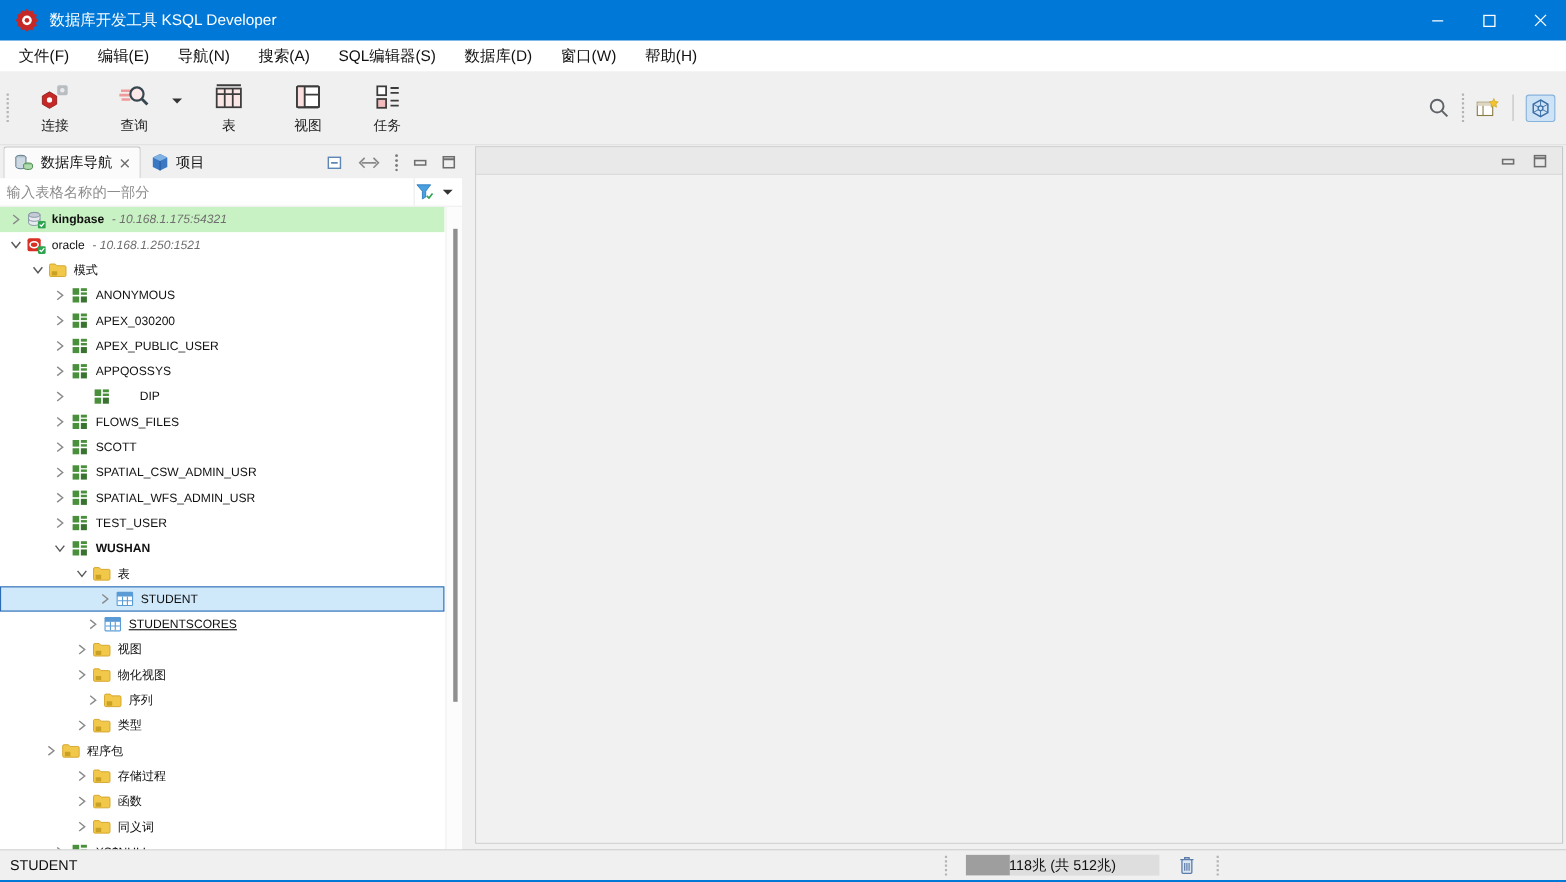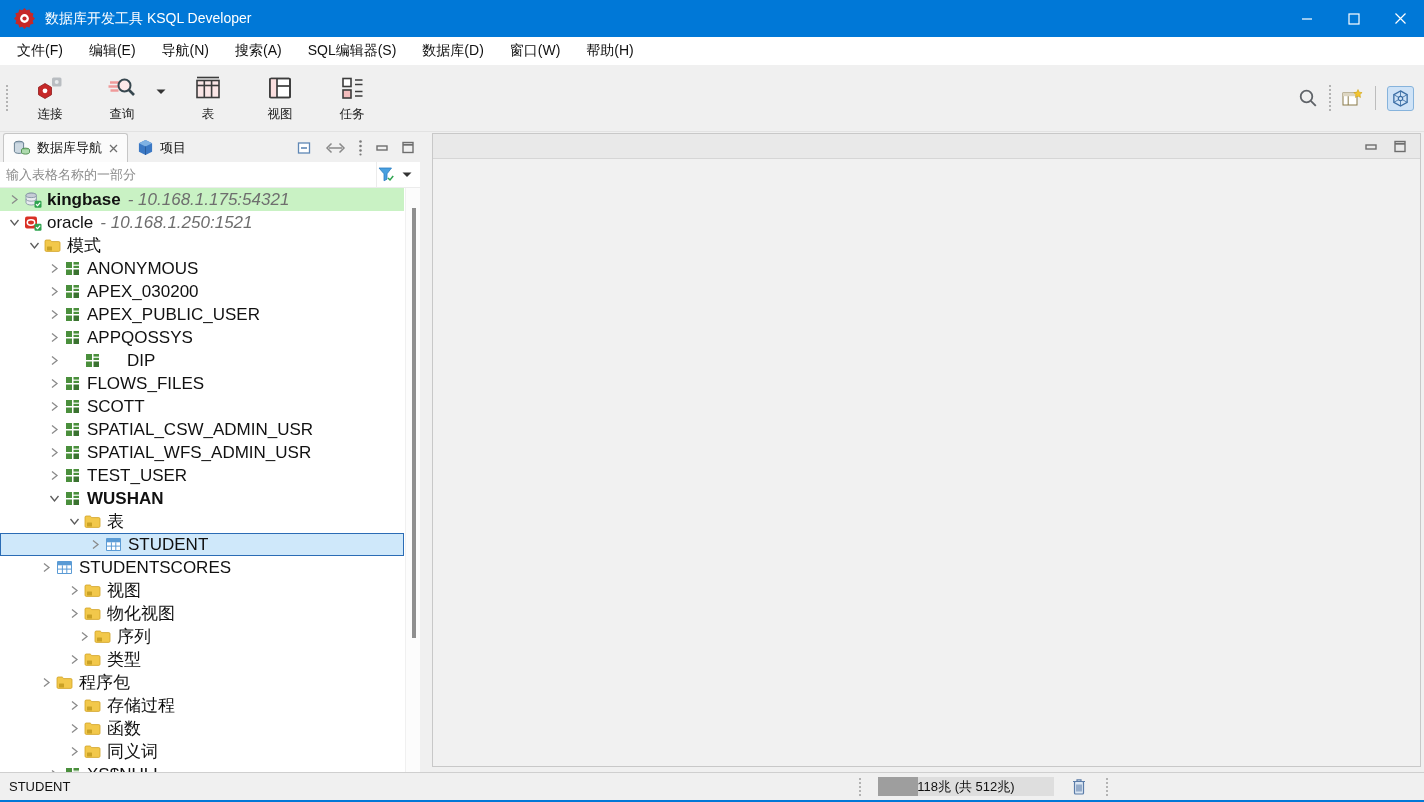--- a/index.html
+++ b/index.html
@@ -40,21 +40,21 @@
   .tab-close { display:flex; margin-left:1px; }
   .tabs-icons { margin-left:auto; display:flex; align-items:center; gap:11px; padding-right:4px; padding-bottom:6px; }
 
   .filter-row { height:26px; flex:none; background:#ffffff; display:flex; align-items:center; border-bottom:1px solid #ececec; }
   .filter-input { flex:1; border:none; outline:none; font-size:13px; color:#333; padding:0 6px; font-family:"Liberation Sans",sans-serif; }
   .filter-input::placeholder { color:#8c8c8c; }
   .filter-icons { display:flex; align-items:center; gap:6px; padding-right:8px; border-left:1px solid #ececec; height:100%; }
 
   .tree { flex:1; min-height:0; background:#ffffff; position:relative; overflow:hidden; }
   .tree-rows { position:absolute; left:0; right:16px; top:0; }
-  .tree-row { height:23px; display:flex; align-items:center; font-size:17px; color:#111; white-space:nowrap; }
+  .tree-row { height:23px; display:flex; align-items:center; font-size:11px; color:#111; white-space:nowrap; }
   .chev { width:17px; flex:none; display:flex; align-items:center; justify-content:center; }
   .nicon { width:19px; flex:none; display:flex; align-items:center; justify-content:center; margin-right:5px; }
   .tlabel { color:#111; }
   .tlabel.bold { font-weight:bold; }
   .tdetail { color:#6e6e6e; font-style:italic; margin-left:7px; }
   .row-green { background:#c9f2c4; }
   .row-selected { background:#cfe8fa; border:1px solid #2b6cb5; height:23px; }
   .tree-scrollbar { position:absolute; right:0; top:0; bottom:0; width:15px; background:#fcfcfc; border-left:1px solid #f0f0f0; }
   .tree-thumb { position:absolute; left:6px; top:20px; width:4px; height:430px; background:#8f8f8f; }
 
@@ -565,21 +565,21 @@
                 <svg width="17" height="15" viewBox="0 0 17 15">
                   <rect x="1" y="1" width="15" height="13" rx="1" fill="#5b9bd5"></rect>
                   <rect x="2" y="5.3" width="13" height="7.7" fill="#ffffff"></rect>
                   <line x1="6.4" y1="5.3" x2="6.4" y2="13" stroke="#5b9bd5" stroke-width="1"></line>
                   <line x1="10.8" y1="5.3" x2="10.8" y2="13" stroke="#5b9bd5" stroke-width="1"></line>
                   <line x1="2" y1="9.1" x2="15" y2="9.1" stroke="#5b9bd5" stroke-width="1"></line>
                 </svg>
               </span>
               <span class="tlabel">STUDENT</span>
             </div>
-            <div class="tree-row" style="padding-left: 38px;">
+            <div class="tree-row" style="padding-left: 76px; text-decoration: underline;">
               <span class="chev">
                 <svg width="9" height="11">
                   <path d="M2 1.5l5 4-5 4" fill="none" stroke="#8a8a8a" stroke-width="1.3"></path>
                 </svg>
               </span>
               <span class="nicon">
                 <svg width="17" height="15" viewBox="0 0 17 15">
                   <rect x="1" y="1" width="15" height="13" rx="1" fill="#5b9bd5"></rect>
                   <rect x="2" y="5.3" width="13" height="7.7" fill="#ffffff"></rect>
                   <line x1="6.4" y1="5.3" x2="6.4" y2="13" stroke="#5b9bd5" stroke-width="1"></line>

